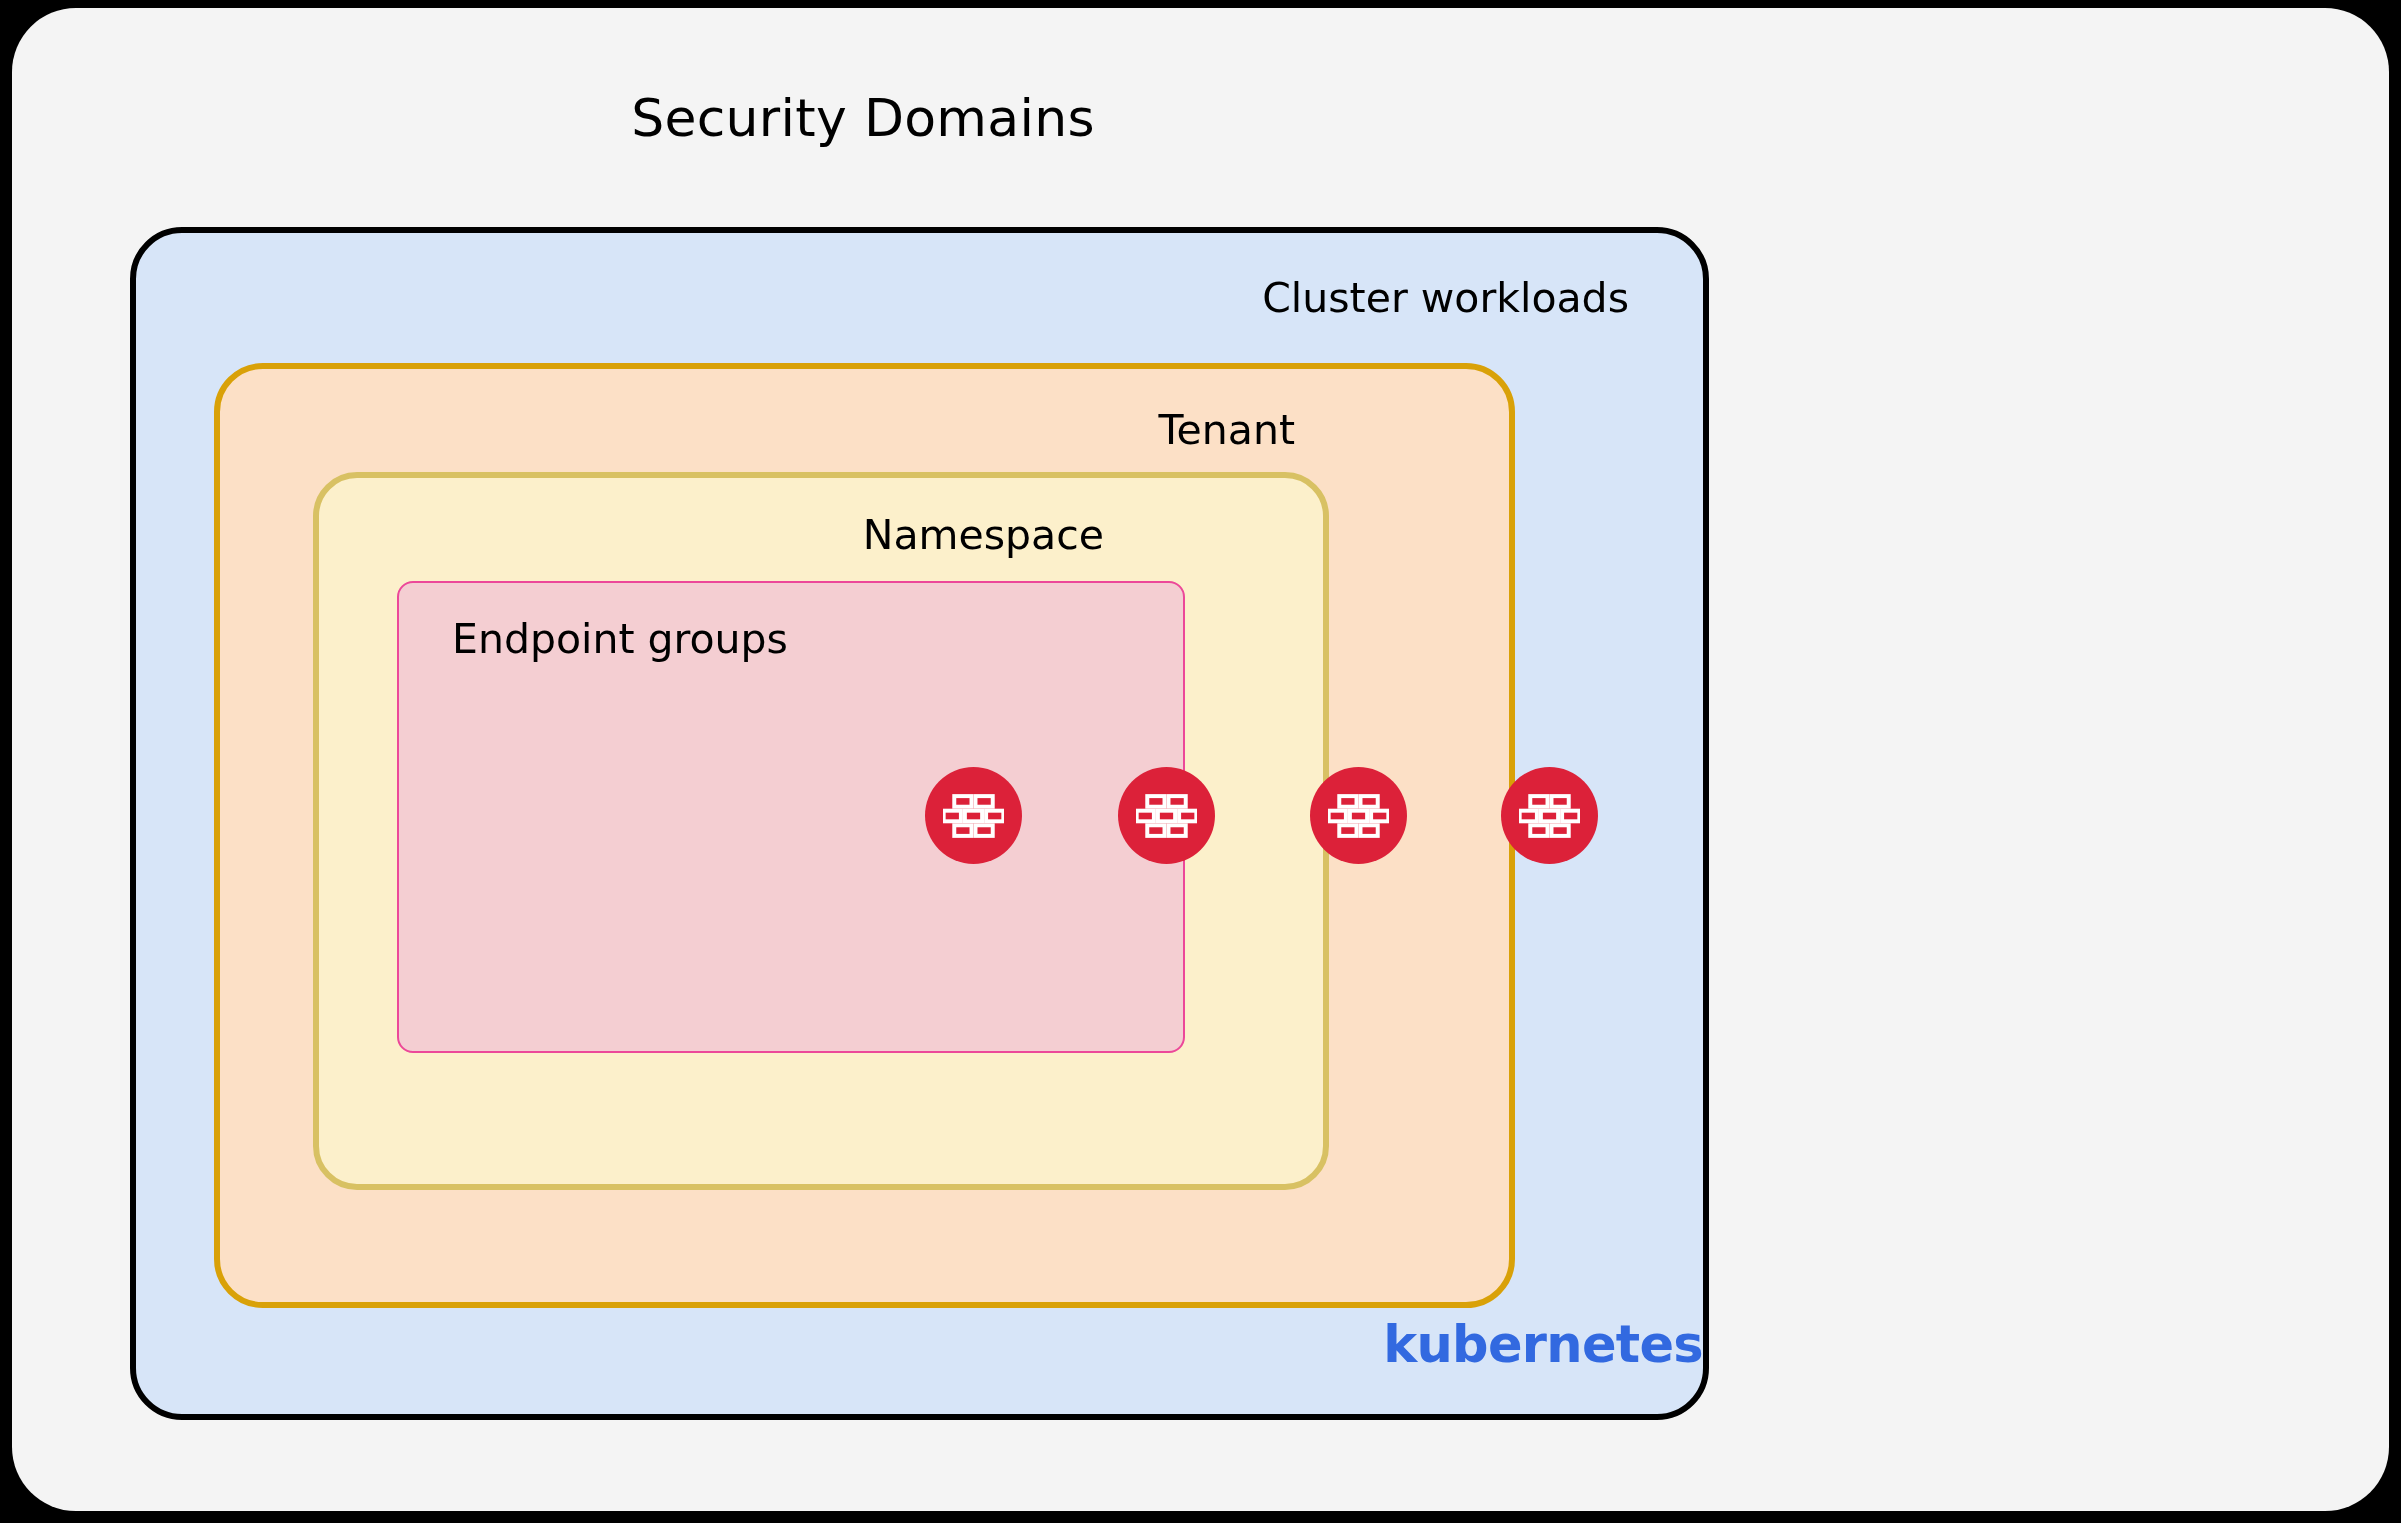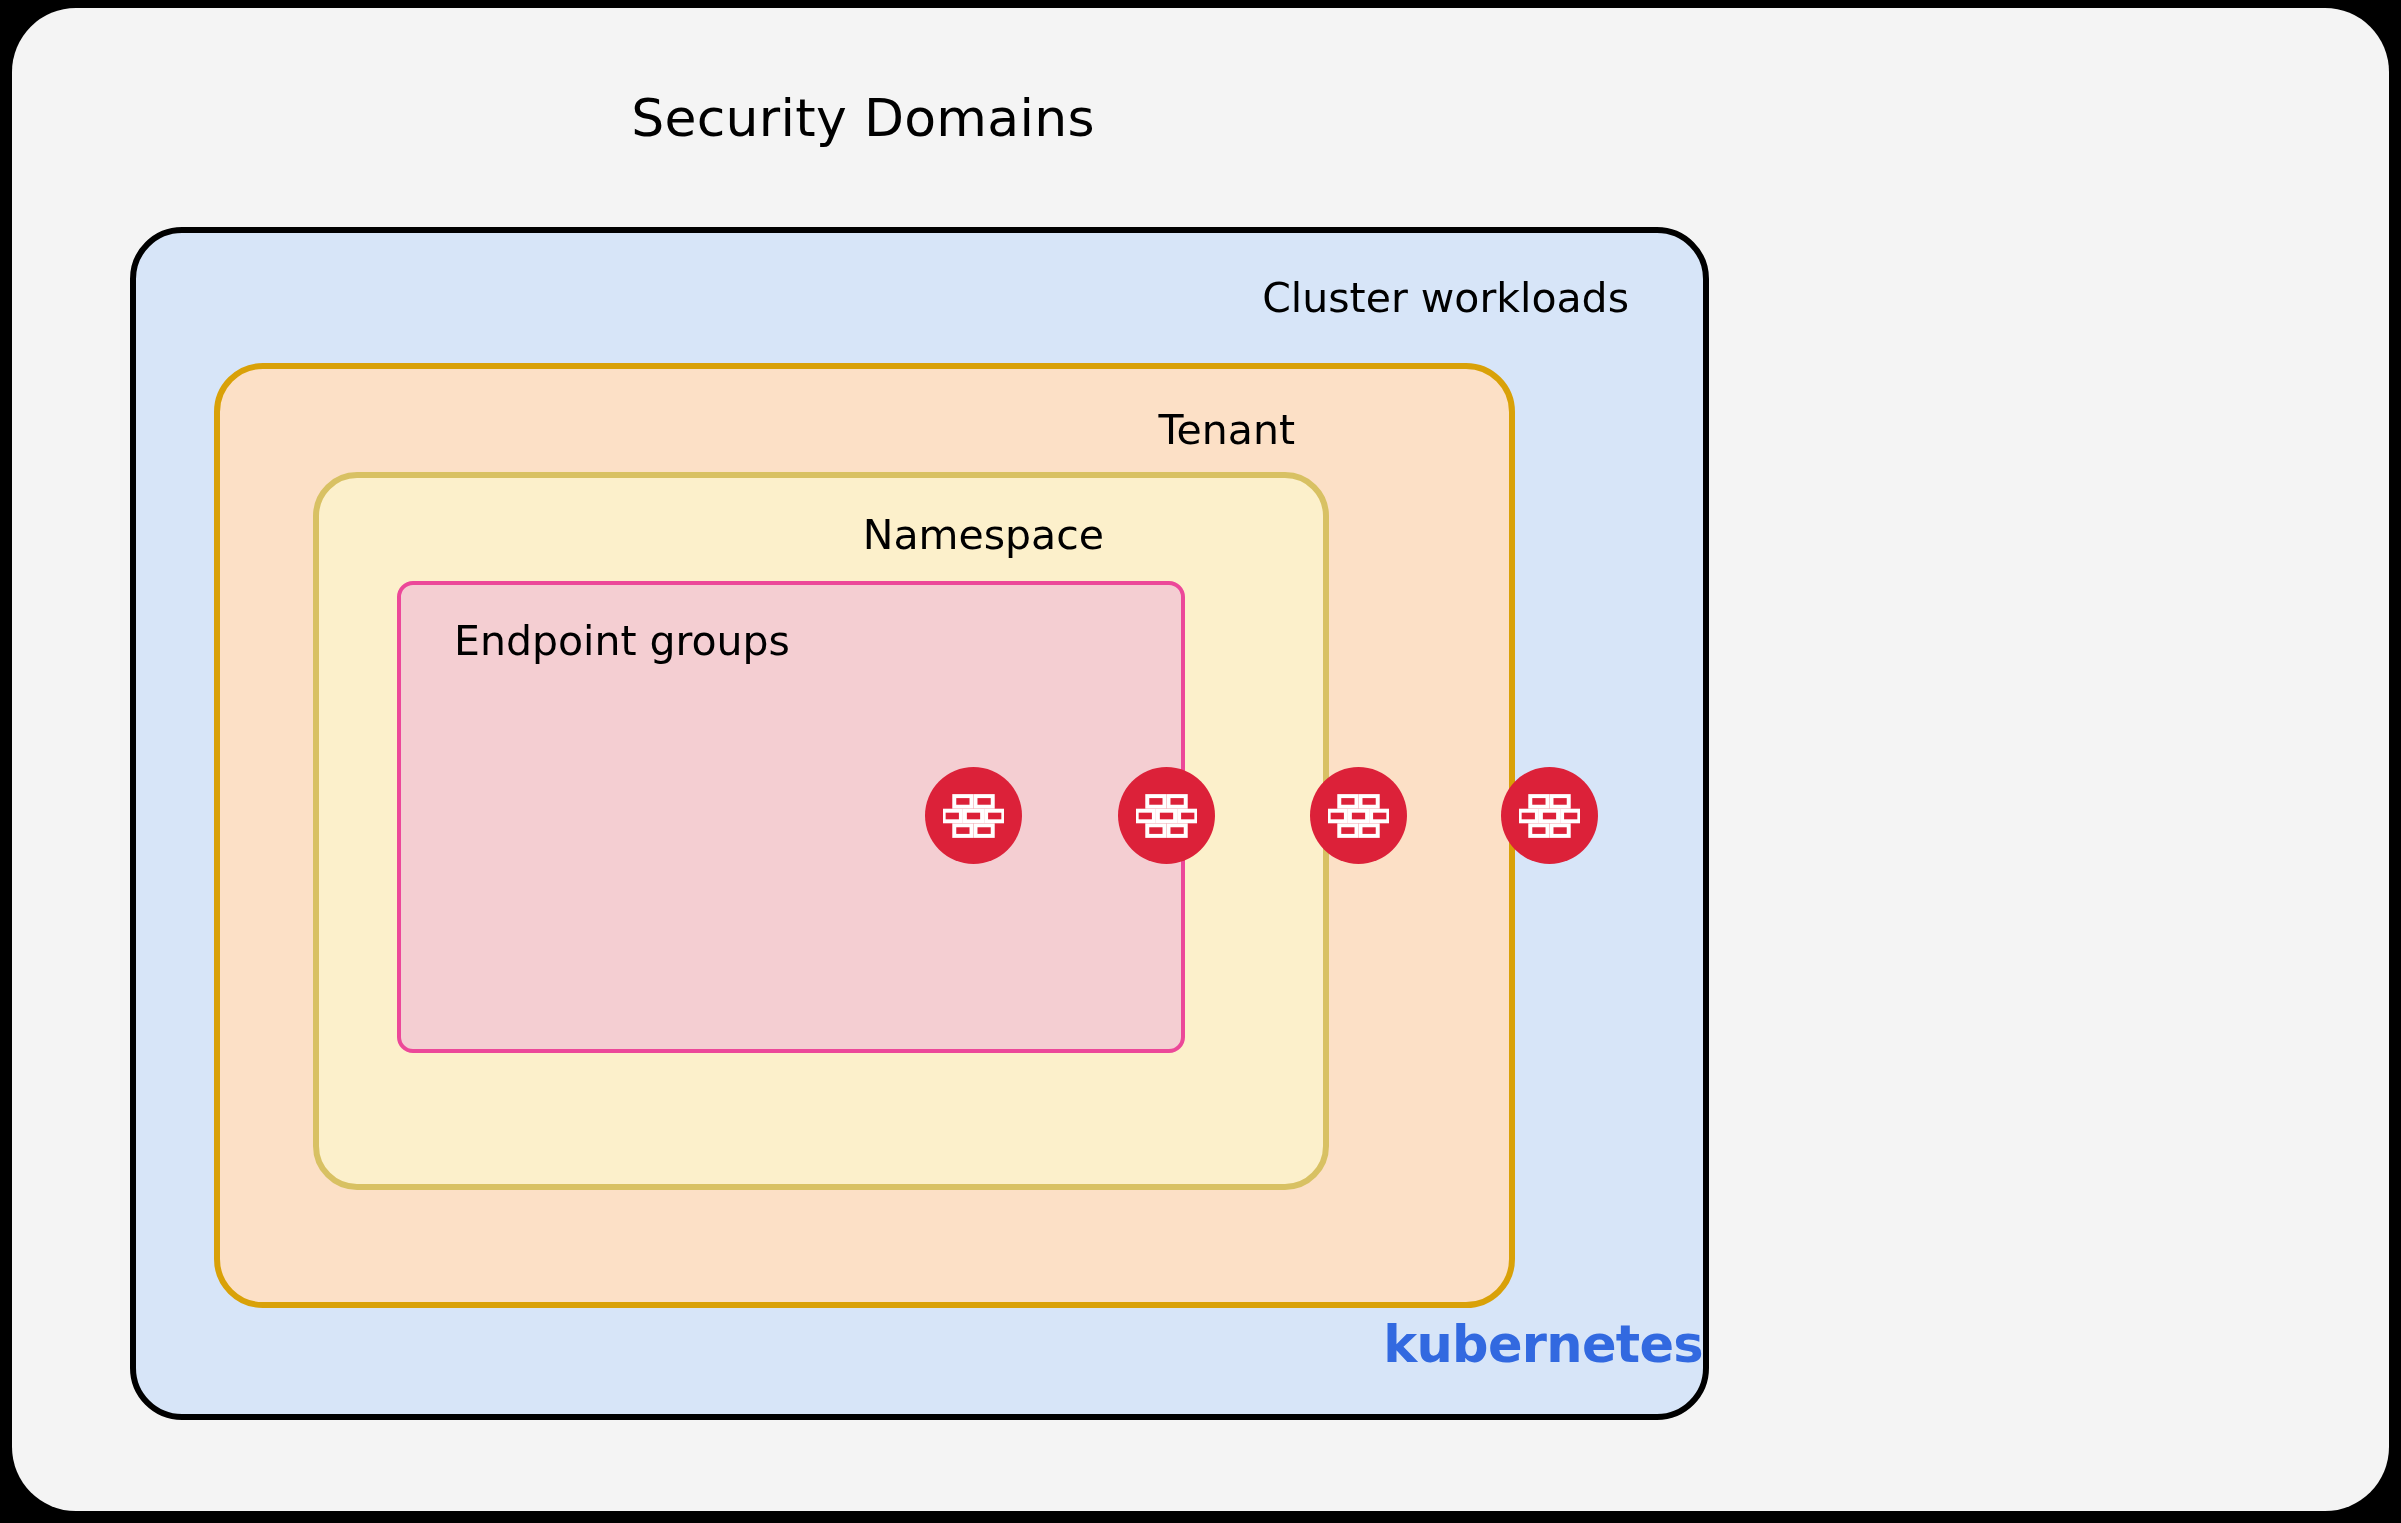--- a/index.html
+++ b/index.html
@@ -100,21 +100,21 @@
     top: 33px;
   }
 
   
   .box-endpoints {
     left: 78px;
     top: 103px;
     width: 788px;
     height: 472px;
     background: #f4ced2;
-    border: 4px solid #ec4899;
+    border: 2px solid #ec4899;
     border-radius: 16px;
     box-sizing: border-box;
   }
   .label-endpoints {
     left: 53px;
     top: 32px;
   }
 
   
   .k8s-wordmark {

